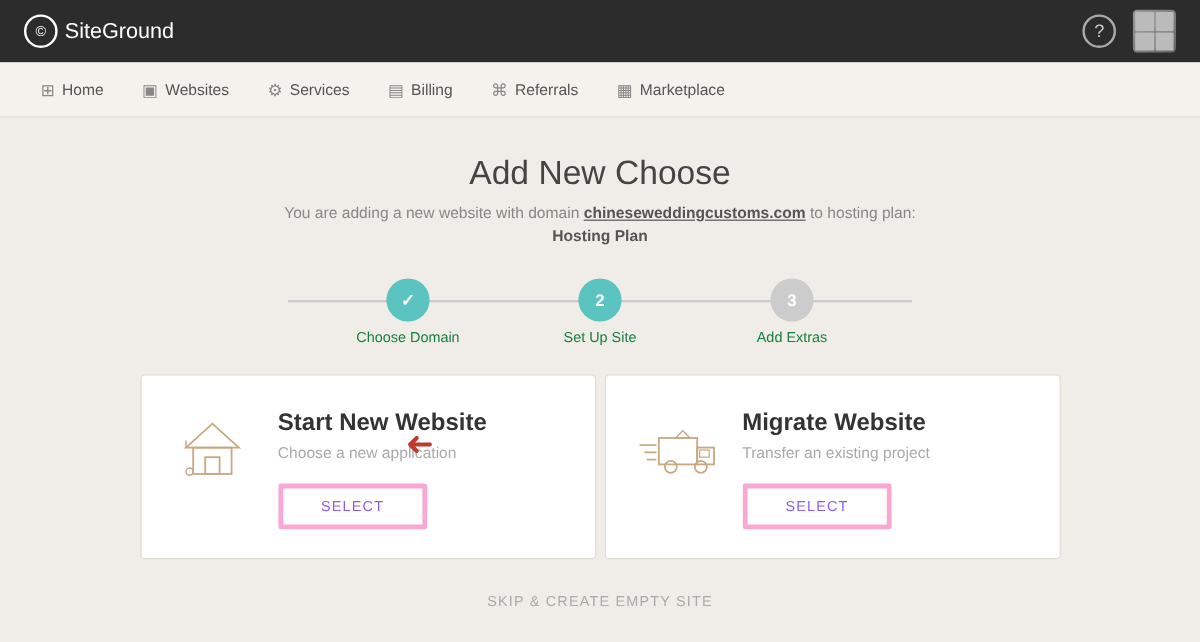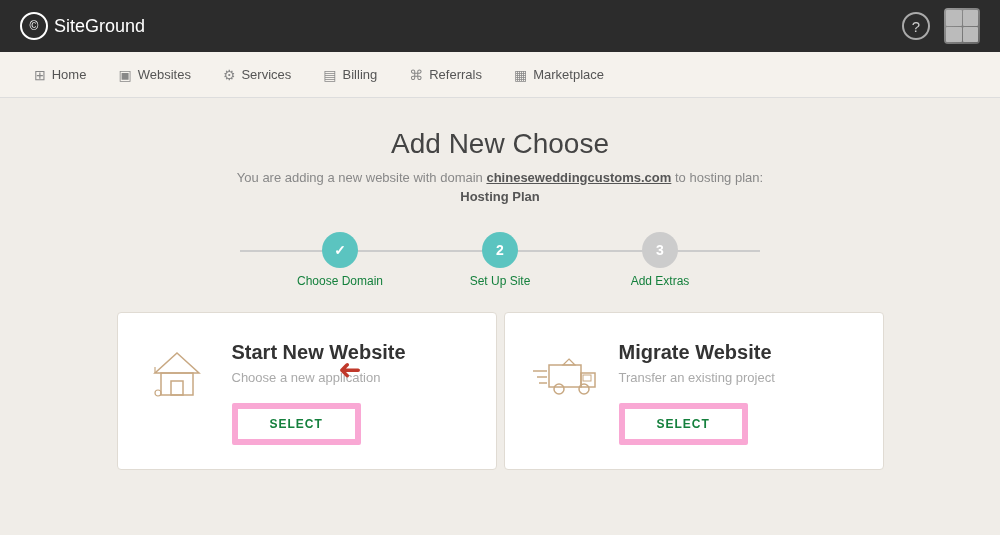--- a/index.html
+++ b/index.html
@@ -214,27 +214,27 @@
       font-weight: 700;
       color: #333;
       margin-bottom: 6px;
     }
     .card-desc {
       font-size: 13px;
       color: #aaa;
       margin-bottom: 18px;
     }
     .select-btn {
-      border: 6px solid #f9a8d4;
+      border: 4px solid #f9a8d4;
       background: transparent;
-      color: #15803d;
+      color: #8b5cf6;
       padding: 8px 32px;
       font-size: 12px;
       letter-spacing: 1px;
-      font-weight: 700;
+      font-weight: 400;
       cursor: pointer;
       border-radius: 2px;
       text-transform: uppercase;
     }
 
     
     .arrow {
       position: absolute;
       top: 40px;
       left: 220px;
@@ -377,14 +377,15 @@
       </div>
       <div class="card-content">
         <div class="card-title">Migrate Website</div>
         <div class="card-desc">Transfer an existing project</div>
         <button class="select-btn">SELECT</button>
       </div>
     </div>
 
   </div>
 
+  <div class="footer-link">SKIP &amp; CREATE EMPTY SITE</div>
 
 </div>
 
 </body></html>

